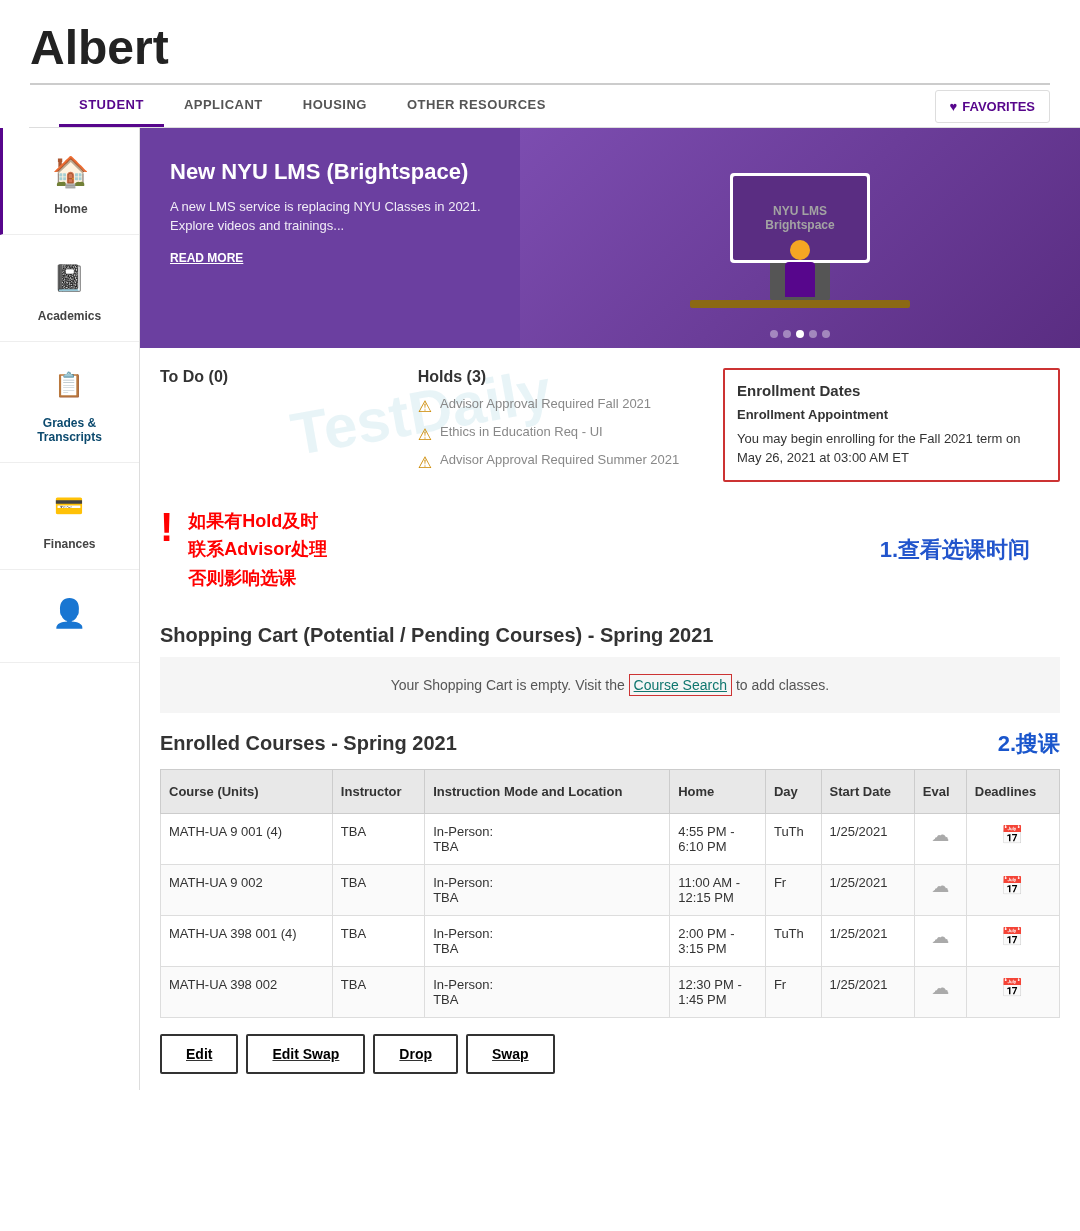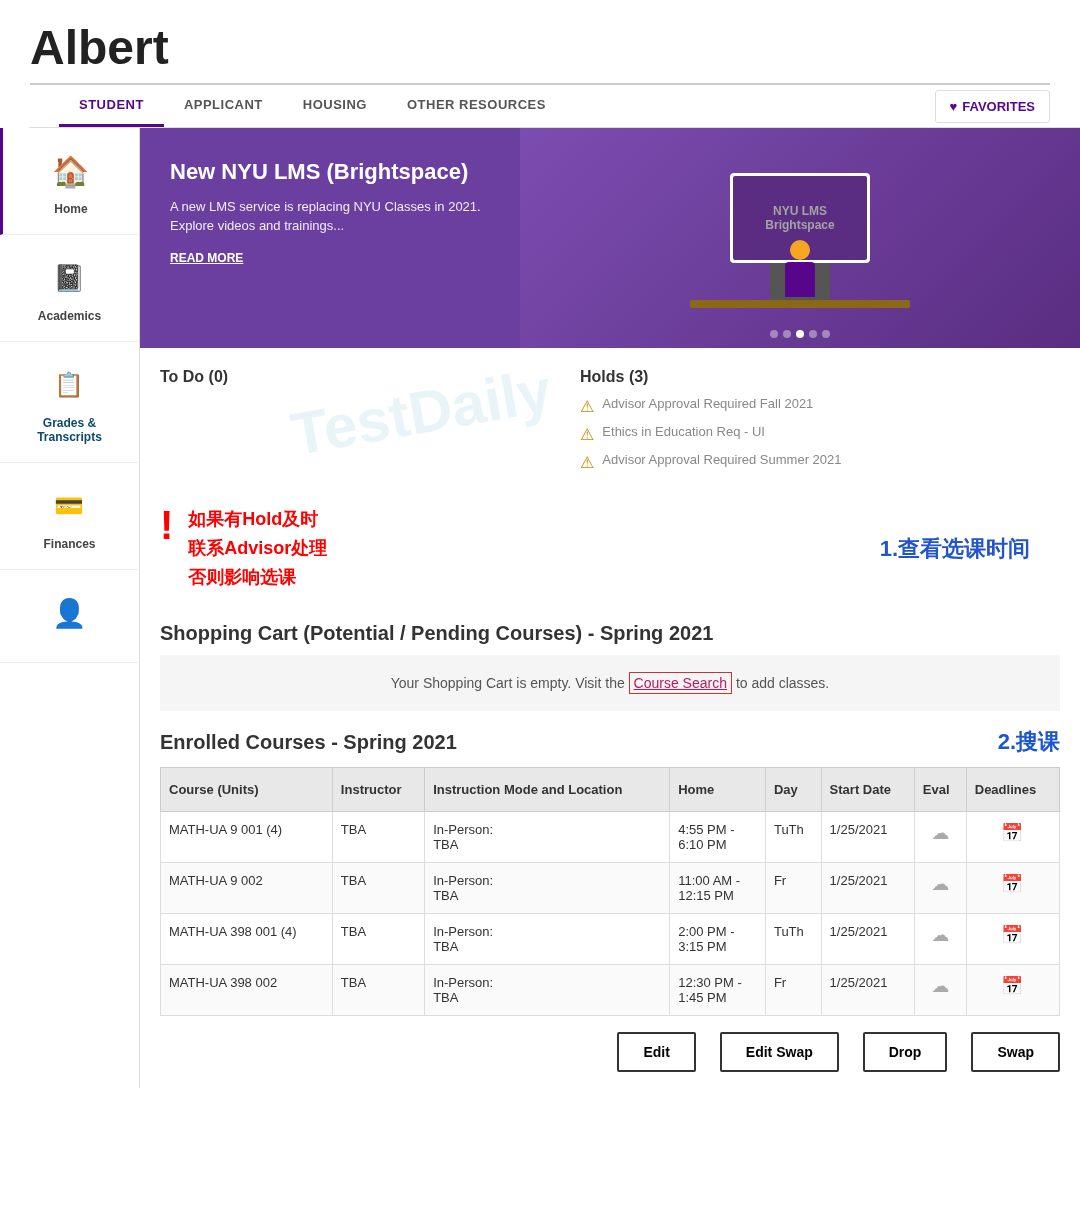--- a/index.html
+++ b/index.html
@@ -47,36 +47,36 @@
     .holds-box h3 { font-size: 16px; font-weight: bold; margin-bottom: 10px; }
     .hold-item { display: flex; align-items: flex-start; gap: 8px; margin-bottom: 8px; color: #888; font-size: 13px; }
     .hold-warning { color: #cc8800; font-size: 16px; flex-shrink: 0; margin-top: 1px; }
     .enrollment-box { flex: 1.3; border: 2px solid #cc3333; padding: 12px; border-radius: 2px; }
     .enrollment-box h3 { font-size: 15px; font-weight: bold; margin-bottom: 6px; }
     .enrollment-box p { font-size: 13px; line-height: 1.5; color: #333; }
 
     
     .section-title { font-size: 20px; font-weight: bold; padding: 16px 20px 10px; }
     .empty-cart { background: #f5f5f5; margin: 0 20px; padding: 20px; text-align: center; font-size: 14px; color: #555; }
-    .course-search-link { color: #be185d; text-decoration: underline; border: 1px solid #cc3333; padding: 2px 4px; cursor: pointer; }
+    .course-search-link { color: #0f766e; text-decoration: underline; border: 1px solid #cc3333; padding: 2px 4px; cursor: pointer; }
 
     
     .enrolled-header-row { display: flex; justify-content: space-between; align-items: center; padding: 16px 20px 10px; }
     .enrolled-title { font-size: 20px; font-weight: bold; }
     .search-note { font-size: 22px; font-weight: bold; color: #1a56cc; }
 
     table { width: calc(100% - 40px); margin: 0 20px; border-collapse: collapse; font-size: 13px; }
     thead tr { background: #e8e8e8; }
     thead th { padding: 14px 8px; text-align: left; font-weight: bold; border: 1px solid #ccc; }
     tbody tr { border: 1px solid #ddd; }
     tbody td { padding: 10px 8px; border: 1px solid #ddd; vertical-align: top; }
     tbody tr:nth-child(even) { background: #fafafa; }
 
     
-    .action-buttons { display: flex; justify-content: flex-end; gap: 24px; padding: 16px 20px; }
+    .action-buttons { display: flex; gap: 8px; padding: 16px 20px; text-decoration: underline; }
     .action-btn { padding: 10px 24px; font-size: 14px; font-weight: bold; border: 2px solid #333; background: #fff; cursor: pointer; border-radius: 2px; }
 
     
     .watermark { position: absolute; font-size: 60px; font-weight: bold; color: rgba(100,180,200,0.15); pointer-events: none; transform: rotate(-10deg); z-index: 0; }
     .info-inner { display: flex; gap: 20px; padding: 20px 20px; align-items: flex-start; position: relative; z-index: 1; }
 
     
     .overlay-annotations { display: flex; padding: 5px 20px 15px 20px; align-items: flex-start; gap: 15px; }
     .exclamation-mark { color: red; font-size: 40px; font-weight: bold; line-height: 1; }
     .chinese-hold-text { color: red; font-size: 18px; font-weight: bold; line-height: 1.6; }
@@ -198,20 +198,25 @@
           <div class="hold-item">
             <span class="hold-warning">⚠</span>
             <span>Ethics in Education Req - UI</span>
           </div>
           <div class="hold-item">
             <span class="hold-warning">⚠</span>
             <span>Advisor Approval Required Summer 2021</span>
           </div>
         </div>
 
+        <div class="enrollment-box">
+          <h3>Enrollment Dates</h3>
+          <p style="font-weight:bold; margin-bottom:4px;">Enrollment Appointment</p>
+          <p>You may begin enrolling for the Fall 2021 term on May 26, 2021 at 03:00 AM ET</p>
+        </div>
       </div>
 
       <div class="overlay-annotations">
         <span class="exclamation-mark">!</span>
         <div class="chinese-hold-text">
           <div>如果有Hold及时</div>
           <div>联系Advisor处理</div>
           <div>否则影响选课</div>
         </div>
         <div class="chinese-enroll-text">1.查看选课时间</div>

